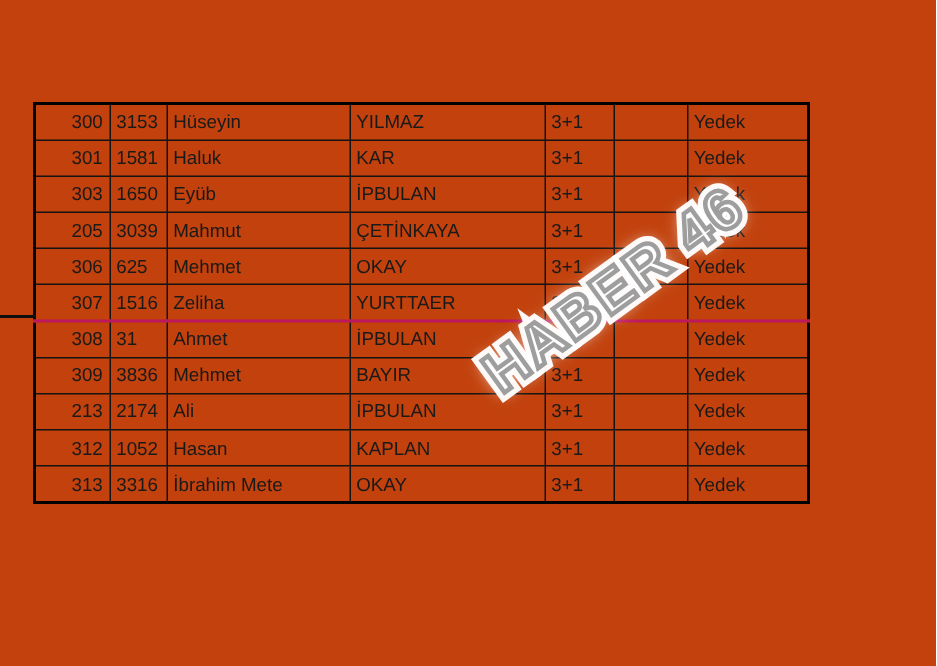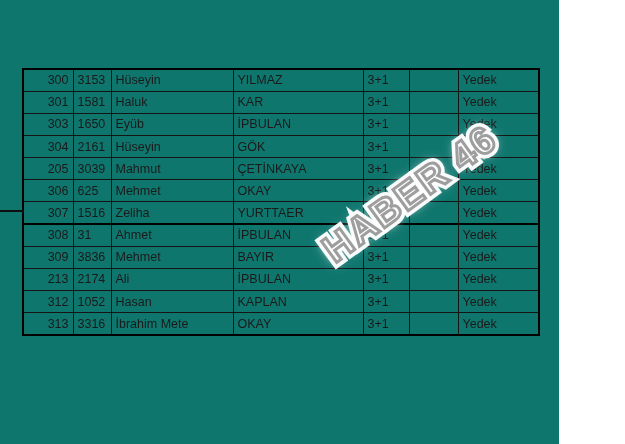--- a/index.html
+++ b/index.html
@@ -2,43 +2,43 @@
 <html><head>
 <meta charset="utf-8">
 <style>
   html, body {
     margin: 0; padding: 0;
     background: #ffffff;
     font-family: "Liberation Sans", sans-serif;
   }
   .page {
     position: relative;
-    width: 559px; height: 444px;
-    background: #0f766e;
+    width: 624px; height: 444px;
+    background: #c2410c;
     overflow: hidden;
   }
   table.list {
     position: absolute;
     left: 22px; top: 68px;
     width: 516px; height: 268px;
     border-collapse: collapse;
     table-layout: fixed;
     border: 2px solid #000000;
   }
   table.list td {
     border: 1px solid #141414;
     font-size: 12.5px;
     color: #1a1a1a;
     padding: 0 4px;
     overflow: hidden;
     white-space: nowrap;
     vertical-align: middle;
   }
   table.list tr { height: 17.8px; }
-  tr.thick td { border-top: 2px solid #000000; }
+  tr.thick td { border-top: 2px solid #be185d; }
   .c-no { text-align: right; padding-right: 5px; }
   .c-id, .c-fn, .c-ln, .c-ty, .c-st { text-align: left; }
   .stray-line {
     position: absolute;
     left: 0; top: 210px;
     width: 24px; height: 2px;
     background: #0f0f0f;
   }
   .watermark {
     position: absolute;
@@ -97,29 +97,20 @@
         <td class="c-ln">KAR</td>
         <td class="c-ty">3+1</td>
         <td class="c-bl"></td>
         <td class="c-st">Yedek</td>
       </tr>
       <tr>
         <td class="c-no">303</td>
         <td class="c-id">1650</td>
         <td class="c-fn">Eyüb</td>
         <td class="c-ln">İPBULAN</td>
-        <td class="c-ty">3+1</td>
-        <td class="c-bl"></td>
-        <td class="c-st">Yedek</td>
-      </tr>
-      <tr>
-        <td class="c-no">304</td>
-        <td class="c-id">2161</td>
-        <td class="c-fn">Hüseyin</td>
-        <td class="c-ln">GÖK</td>
         <td class="c-ty">3+1</td>
         <td class="c-bl"></td>
         <td class="c-st">Yedek</td>
       </tr>
       <tr>
         <td class="c-no">205</td>
         <td class="c-id">3039</td>
         <td class="c-fn">Mahmut</td>
         <td class="c-ln">ÇETİNKAYA</td>
         <td class="c-ty">3+1</td>

